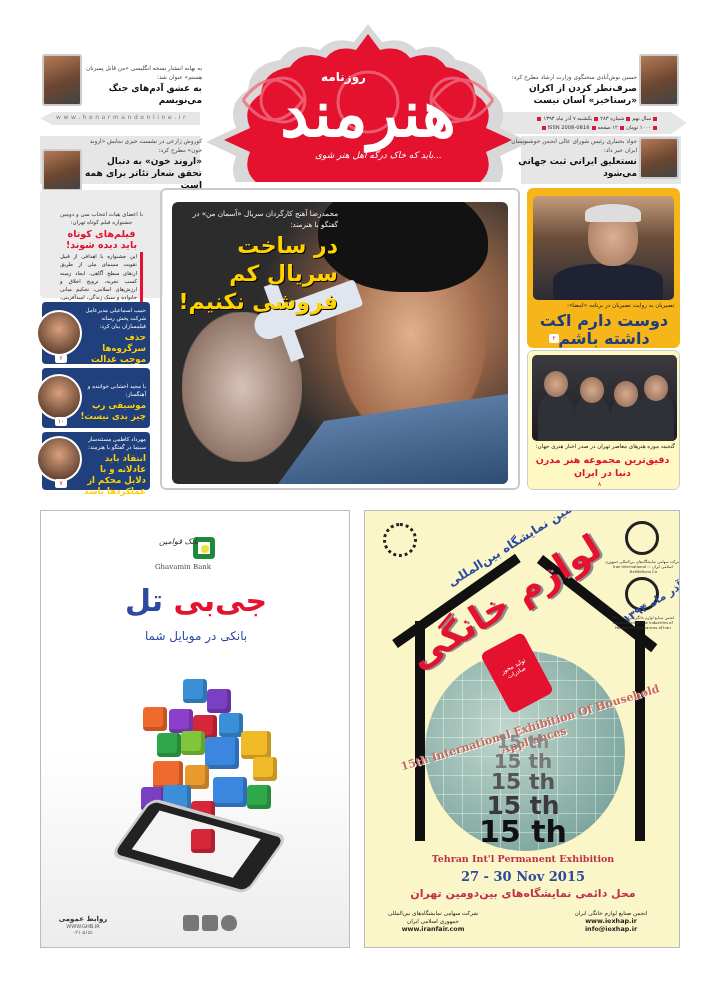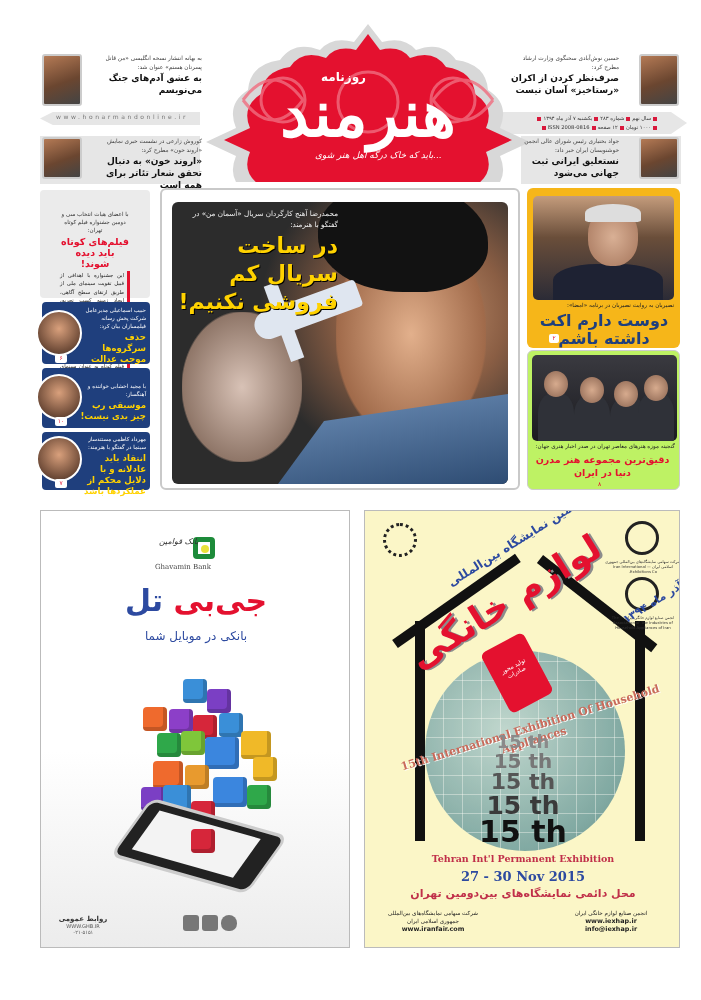--- a/index.html
+++ b/index.html
@@ -13,28 +13,28 @@
   .info-bar .ln { position: absolute; right: 28px; font-size: 5.2px; color: #333; white-space: nowrap; }
   .info-bar .ln b { display: inline-block; width: 4px; height: 4px; background: #d9183b; margin: 0 2px; vertical-align: middle; }
   .gray-band { top: 136px; height: 48px; background: #e6e6e6; }
 
   .logo-wrap { left: 203px; top: 22px; width: 330px; height: 160px; }
   .logo-wrap svg { width: 100%; height: 100%; }
   .logo-sub { position: absolute; left: 118px; top: 48px; color: #fff; font-size: 12px; font-weight: bold; }
   .logo-main { position: absolute; left: 20px; top: 60px; width: 290px; text-align: center; color: #fff; font-size: 64px; font-weight: bold; font-family: "DejaVu Serif", serif; line-height: 1; letter-spacing: -4px; }
   .logo-slogan { position: absolute; left: 112px; top: 128px; color: #fff; font-size: 9px; font-style: italic; }
 
-  .teaser { display: flex; gap: 20px; align-items: flex-start; }
+  .teaser { display: flex; gap: 2px; align-items: flex-end; }
   .teaser .ph { width: 40px; height: 52px; border: 2px solid #ccc; border-radius: 3px; background: linear-gradient(160deg,#b47a55,#6b4630 55%,#444); flex: none; }
   .teaser .txt { text-align: right; }
   .teaser .kicker { font-size: 5.8px; color: #444; line-height: 9px; }
   .teaser .head { font-size: 9px; font-weight: bold; color: #111; line-height: 12px; }
 
   
-  .film-box { left: 40px; top: 190px; width: 110px; height: 108px; background: #ebebeb; border-radius: 4px; padding: 20px; }
+  .film-box { left: 40px; top: 190px; width: 123px; height: 108px; background: #ebebeb; border-radius: 4px; padding: 20px; }
   .film-box .kicker { font-size: 5.6px; color: #333; text-align: center; line-height: 8px; }
   .film-box .head { font-size: 9.5px; font-weight: bold; color: #e4112f; text-align: center; margin: 2px 0; }
   .film-box .body { font-size: 5.3px; color: #222; line-height: 8.3px; border-right: 3px solid #e4112f; padding-right: 3px; text-align: justify; }
   .film-box .pg { font-size: 6px; color: #e4112f; text-align: center; margin-top: 2px; }
 
   .blue-card { left: 42px; width: 108px; background: #1f3f7d; border-radius: 4px; }
   .blue-card .circ { position: absolute; left: -6px; width: 46px; height: 46px; border-radius: 50%; border: 2px solid #fff; background: radial-gradient(circle at 50% 40%,#d9a07c,#6d4a37 70%,#333); }
   .blue-card .num { position: absolute; left: 13px; width: 12px; height: 9px; background: #fff; color: #e4112f; font-size: 6px; text-align: center; border-radius: 2px; }
   .blue-card .txt { position: absolute; right: 4px; width: 66px; text-align: right; }
   .blue-card .kicker { font-size: 5.5px; color: #fff; line-height: 8px; }
@@ -56,21 +56,21 @@
   
   .yellow-card { left: 527px; top: 188px; width: 153px; height: 160px; background: #f6b619; border-radius: 6px; }
   .yellow-card .photo { position: absolute; left: 6px; top: 8px; width: 141px; height: 104px; border-radius: 5px; background: linear-gradient(180deg,#c49c7c,#6a4e3a 40%,#2b2b36); overflow: hidden; }
   .yellow-card .photo .f { position: absolute; left: 55px; top: 12px; width: 50px; height: 58px; border-radius: 45%; background: radial-gradient(#d9b095,#a4745a); }
   .yellow-card .photo .h { position: absolute; left: 52px; top: 8px; width: 56px; height: 18px; border-radius: 50% 50% 10% 10%; background: #ddd; }
   .yellow-card .photo .b { position: absolute; left: 20px; top: 68px; width: 110px; height: 40px; border-radius: 40% 40% 0 0; background: #1e2233; }
   .yellow-card .cap { position: absolute; right: 6px; top: 114px; font-size: 5.7px; color: #222; }
   .yellow-card .head { position: absolute; right: 6px; top: 124px; width: 140px; text-align: center; font-size: 16px; font-weight: bold; color: #1f3f7d; line-height: 18px; }
   .yellow-card .pg { position: absolute; left: 22px; bottom: 5px; width: 10px; height: 9px; background: #fff; color: #e4112f; font-size: 6px; text-align: center; border-radius: 2px; }
 
-  .news-card { left: 527px; top: 350px; width: 153px; height: 140px; border: 1px solid #ccc; border-radius: 6px; background: #bef264; }
+  .news-card { left: 527px; top: 350px; width: 153px; height: 140px; border: 1px solid #ccc; border-radius: 6px; background: #fef9c3; }
   .news-card .photo { position: absolute; left: 4px; top: 4px; width: 145px; height: 86px; border-radius: 5px; background: linear-gradient(180deg,#3a3a40,#1b1b20); overflow: hidden; }
   .news-card .photo i { position: absolute; width: 24px; height: 26px; border-radius: 50%; background: radial-gradient(#d7ab8e,#8a6450); }
   .news-card .photo u { position: absolute; width: 36px; height: 50px; border-radius: 40% 40% 0 0; background: #2f3138; }
   .news-card .cap { position: absolute; right: 4px; top: 92px; font-size: 5.6px; color: #222; }
   .news-card .head { position: absolute; right: 4px; top: 102px; width: 145px; text-align: center; font-size: 9.5px; font-weight: bold; color: #e4112f; line-height: 13px; }
   .news-card .pg { position: absolute; left: 70px; bottom: 2px; font-size: 6px; color: #e4112f; }
 
   
   .ad-bank { left: 40px; top: 510px; width: 310px; height: 438px; border: 1px solid #bbb; background: linear-gradient(180deg,#fff 0%,#fff 55%,#ececec 100%); }
   .ad-bank .logo-sq { position: absolute; left: 152px; top: 26px; width: 22px; height: 22px; border: 5px solid #1d8b3a; border-radius: 4px; }

